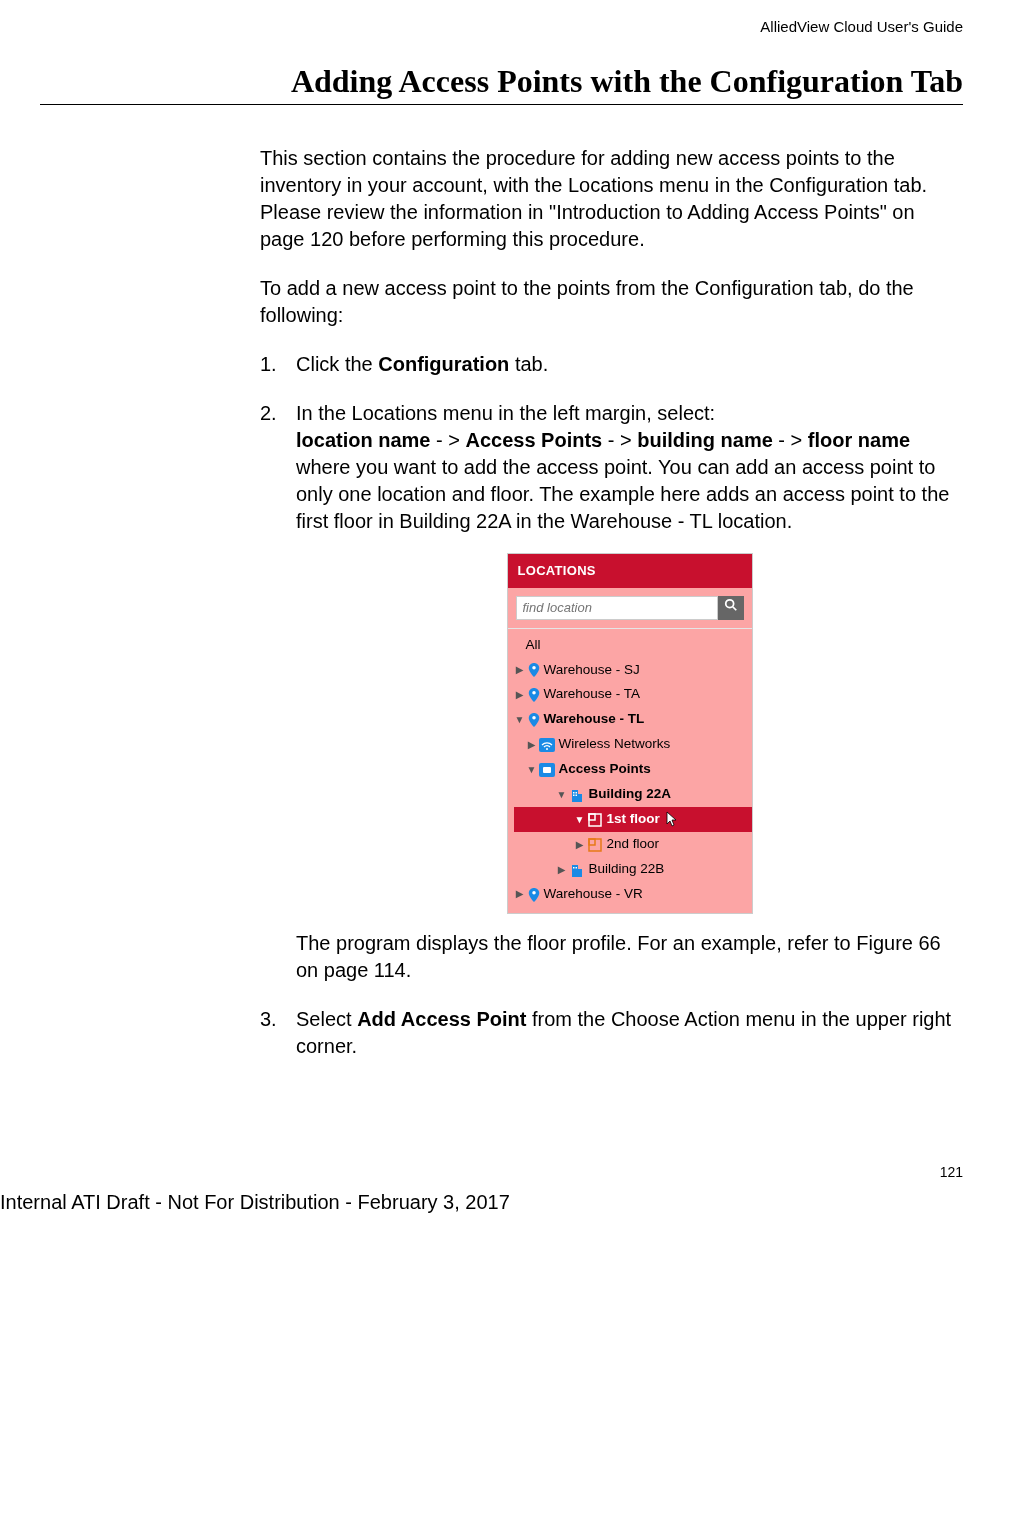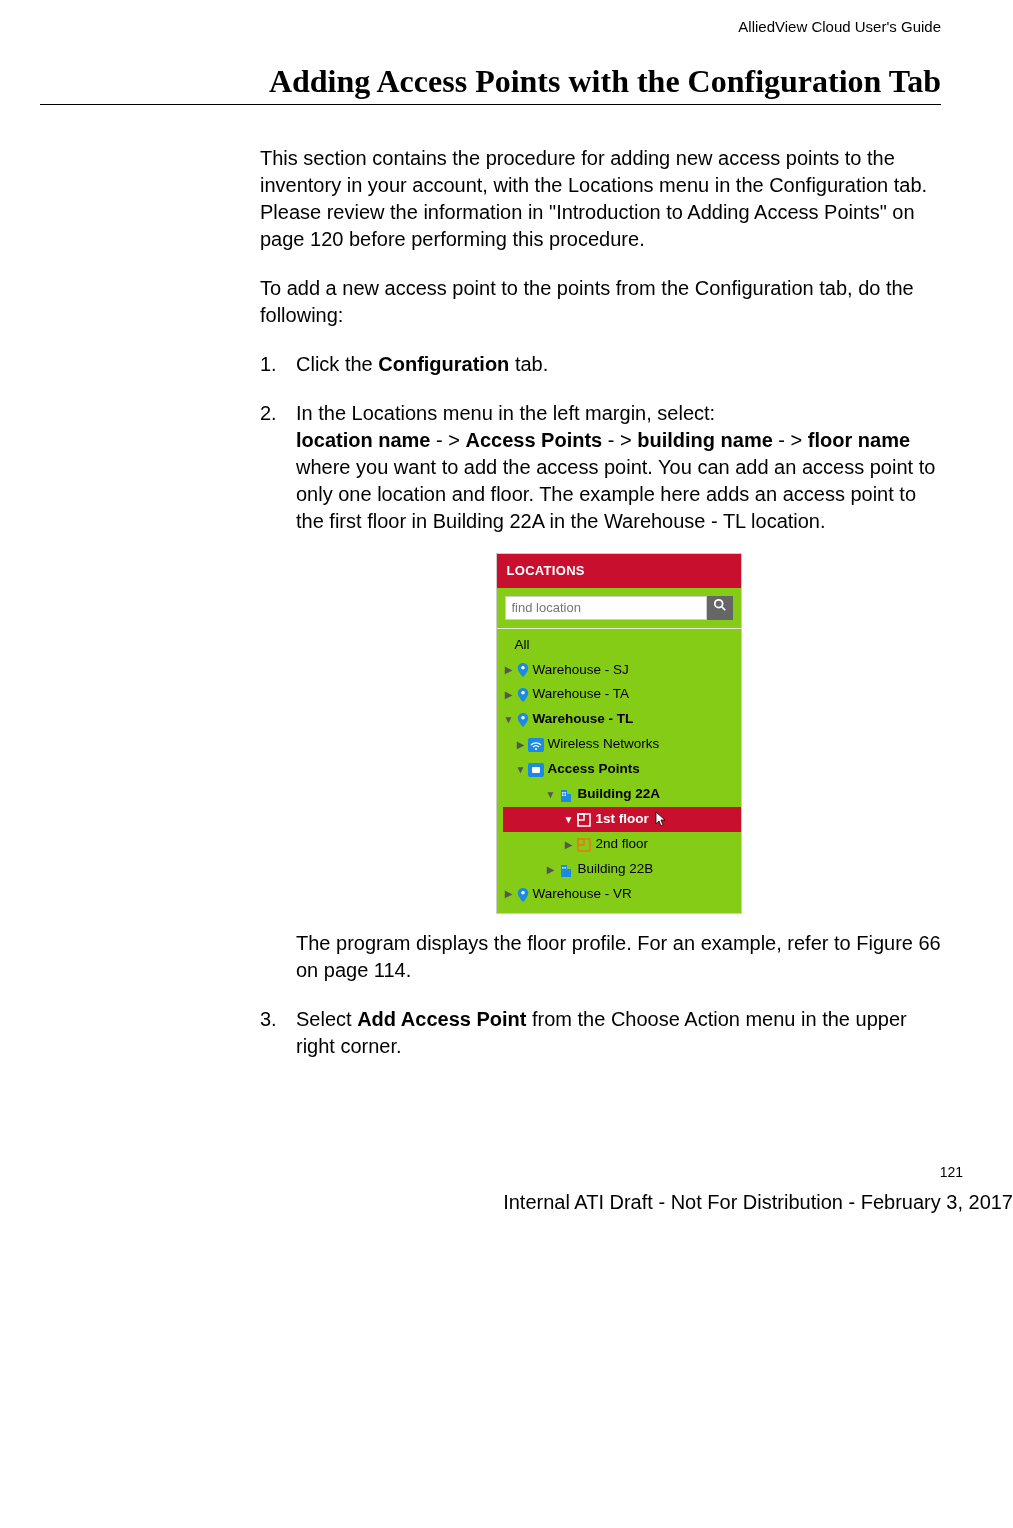--- a/index.html
+++ b/index.html
@@ -6,21 +6,21 @@
     margin: 0;
     padding: 0;
     font-family: Arial, Helvetica, sans-serif;
     background: #fff;
     color: #000;
   }
   .page {
     width: 1013px;
     height: 1248px;
     position: relative;
-    padding: 18px 72px 0 40px;
+    padding: 18px 50px 0 40px;
     box-sizing: border-box;
   }
   .header-right {
     text-align: right;
     font-size: 15px;
     color: #000;
     margin-bottom: 28px;
   }
   .section-title {
     font-family: "Times New Roman", Times, serif;
@@ -60,21 +60,21 @@
   }
   .bold { font-weight: bold; text-align: center; }
   .figure-wrap {
     text-align: center;
     margin: 18px 0 16px 0;
   }
   .locations-panel {
     display: inline-block;
     width: 244px;
     border: 1px solid #ccc;
-    background: #84cc16;
+    background: #fca5a5;
     text-align: left;
     font-size: 14px;
     vertical-align: top;
   }
   .loc-header {
     background: #c8102e;
     color: #fff;
     font-weight: bold;
     padding: 8px 10px;
     font-size: 13px;
@@ -83,20 +83,21 @@
   .loc-search {
     display: flex;
     padding: 8px;
     border-bottom: 1px solid #e5e5e5;
   }
   .loc-search input {
     flex: 1;
     border: 1px solid #ccc;
     padding: 4px 6px;
     font-size: 13px;
+    font-style: italic;
     color: #888;
     height: 24px;
     box-sizing: border-box;
   }
   .loc-search .search-btn {
     width: 26px;
     height: 24px;
     background: #666;
     display: flex;
     align-items: center;
@@ -162,21 +163,21 @@
     position: absolute;
     bottom: 68px;
     right: 50px;
     font-size: 14px;
   }
   .footer {
     position: absolute;
     bottom: 34px;
     left: 0;
     width: 100%;
-    text-align: right;
+    text-align: left;
     font-size: 20px;
   }
 </style>
 </head>
 <body>
 
 <div class="page">
 
   <div class="header-right">AlliedView Cloud User's Guide</div>
 

